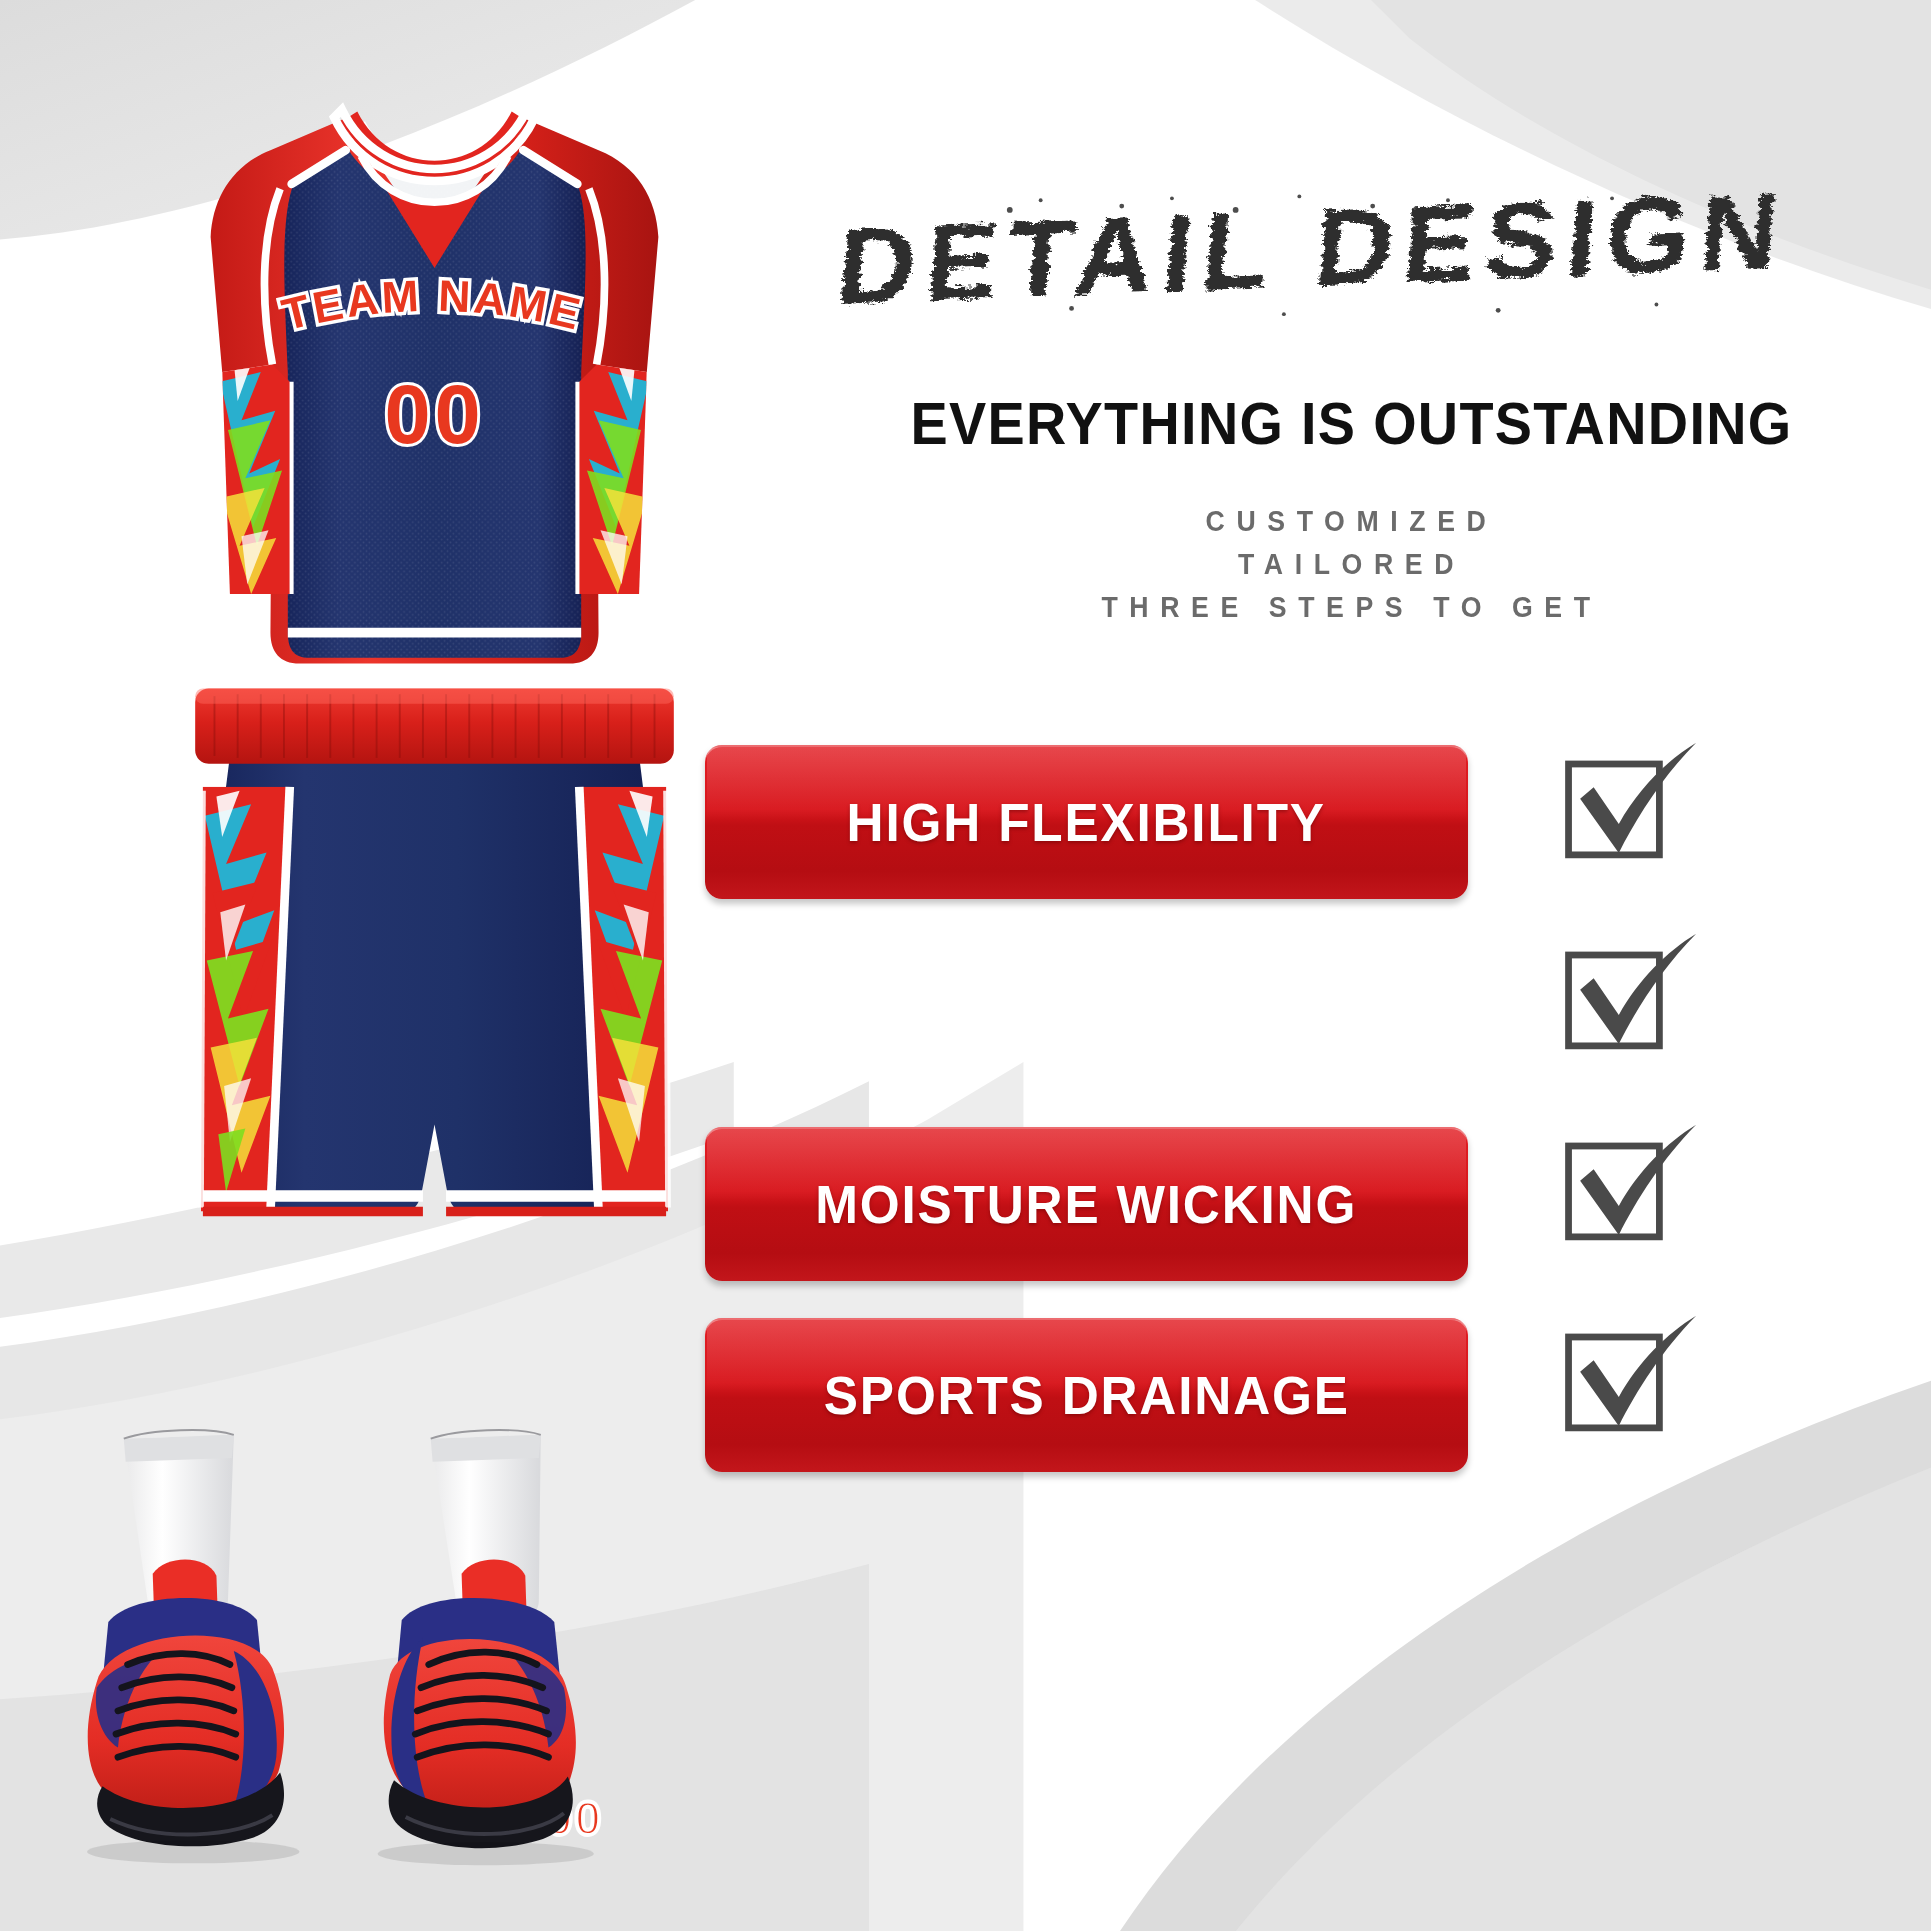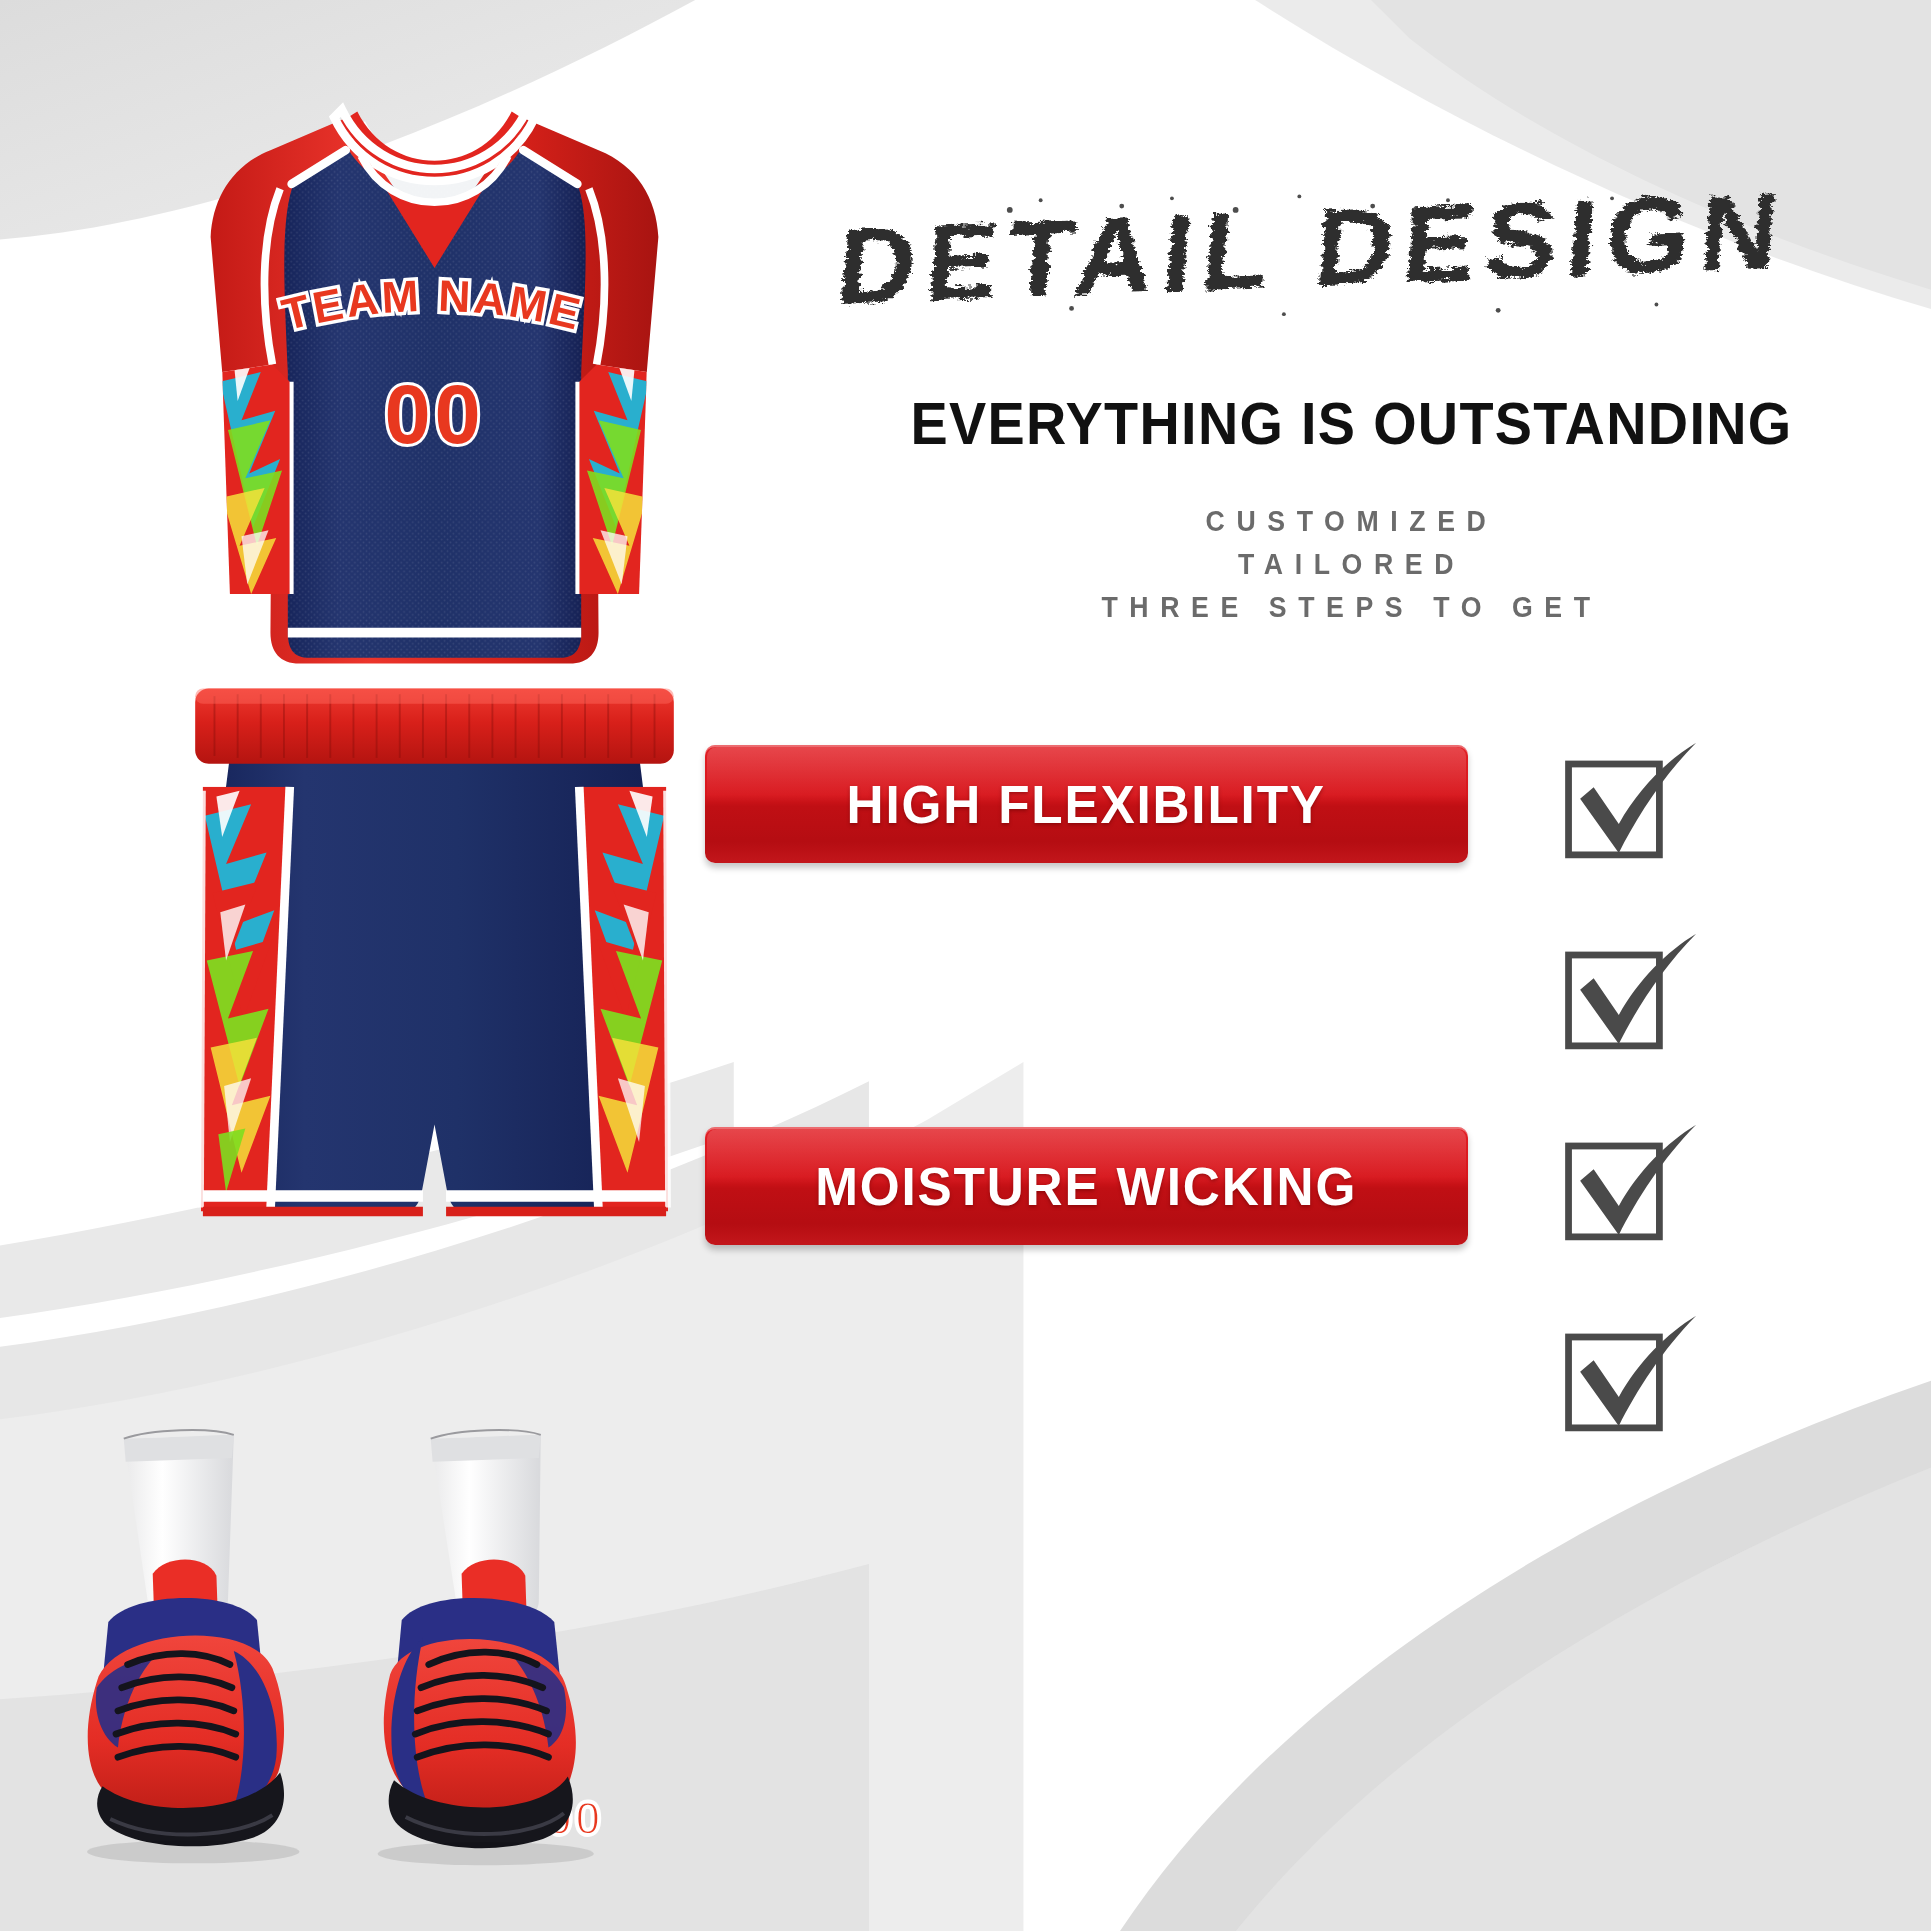--- a/index.html
+++ b/index.html
@@ -50,22 +50,22 @@
      transform:scaleX(0.93);transform-origin:center;white-space:nowrap;}
 
   .sub-lines{position:absolute;left:-39px;top:492px;width:1197px;text-align:center;
      color:#6b6b6b;font-family:"Liberation Sans",sans-serif;font-weight:bold;
      font-size:29px;letter-spacing:12.6px;line-height:43px;}
   .sub-lines div{transform:scaleX(0.92);transform-origin:center;}
 
   
   .features{position:absolute;left:-87px;top:729px;width:1226px;}
   .feature-row{position:relative;height:191px;}
-  .banner{position:absolute;left:0;top:7.7px;width:763px;height:118px;
-     border-radius:10px;
+  .banner{position:absolute;left:0;top:7.7px;width:763px;height:154px;
+     border-radius:17px;
      background:linear-gradient(180deg,#e21e24 0%,#d8161c 42%,#c00f14 52%,#b50d12 82%,#c3161b 100%);
      box-shadow:0 4.8px 6.8px rgba(0,0,0,0.22), inset 0 1.9px 0 rgba(255,255,255,0.35);
      display:flex;align-items:center;justify-content:center;}
   .banner::after{content:"";position:absolute;left:1.9px;right:1.9px;top:1.9px;height:48%;
      border-radius:9.7px 9.7px 3.9px 3.9px;
      background:linear-gradient(180deg,rgba(255,255,255,0.18),rgba(255,255,255,0));}
   .banner-label{position:relative;z-index:2;color:#ffffff;
      font-family:"Liberation Sans Narrow","Liberation Sans",sans-serif;
      font-weight:bold;font-size:54px;letter-spacing:1.9px;white-space:nowrap;
      transform:scaleX(0.95);text-shadow:0 1.9px 3.9px rgba(90,0,0,.45);}
@@ -471,20 +471,23 @@
         </div>
         <div class="check-icon">
           <svg viewBox="0 0 150 150">
             <rect x="14" y="30" width="94" height="94" fill="none" stroke="#4a4a4a" stroke-width="7"></rect>
             <path d="M26,66 L40,54 L66,92 C86,56 116,26 146,8 C112,42 84,86 66,122 Z" fill="#4a4a4a"></path>
           </svg>
         </div>
       </div>
 
       <div class="feature-row">
+        <div class="banner">
+          <span class="banner-label">SPORTS DRAINAGE</span>
+        </div>
         <div class="check-icon">
           <svg viewBox="0 0 150 150">
             <rect x="14" y="30" width="94" height="94" fill="none" stroke="#4a4a4a" stroke-width="7"></rect>
             <path d="M26,66 L40,54 L66,92 C86,56 116,26 146,8 C112,42 84,86 66,122 Z" fill="#4a4a4a"></path>
           </svg>
         </div>
       </div>
 
     </div>
   </div>

